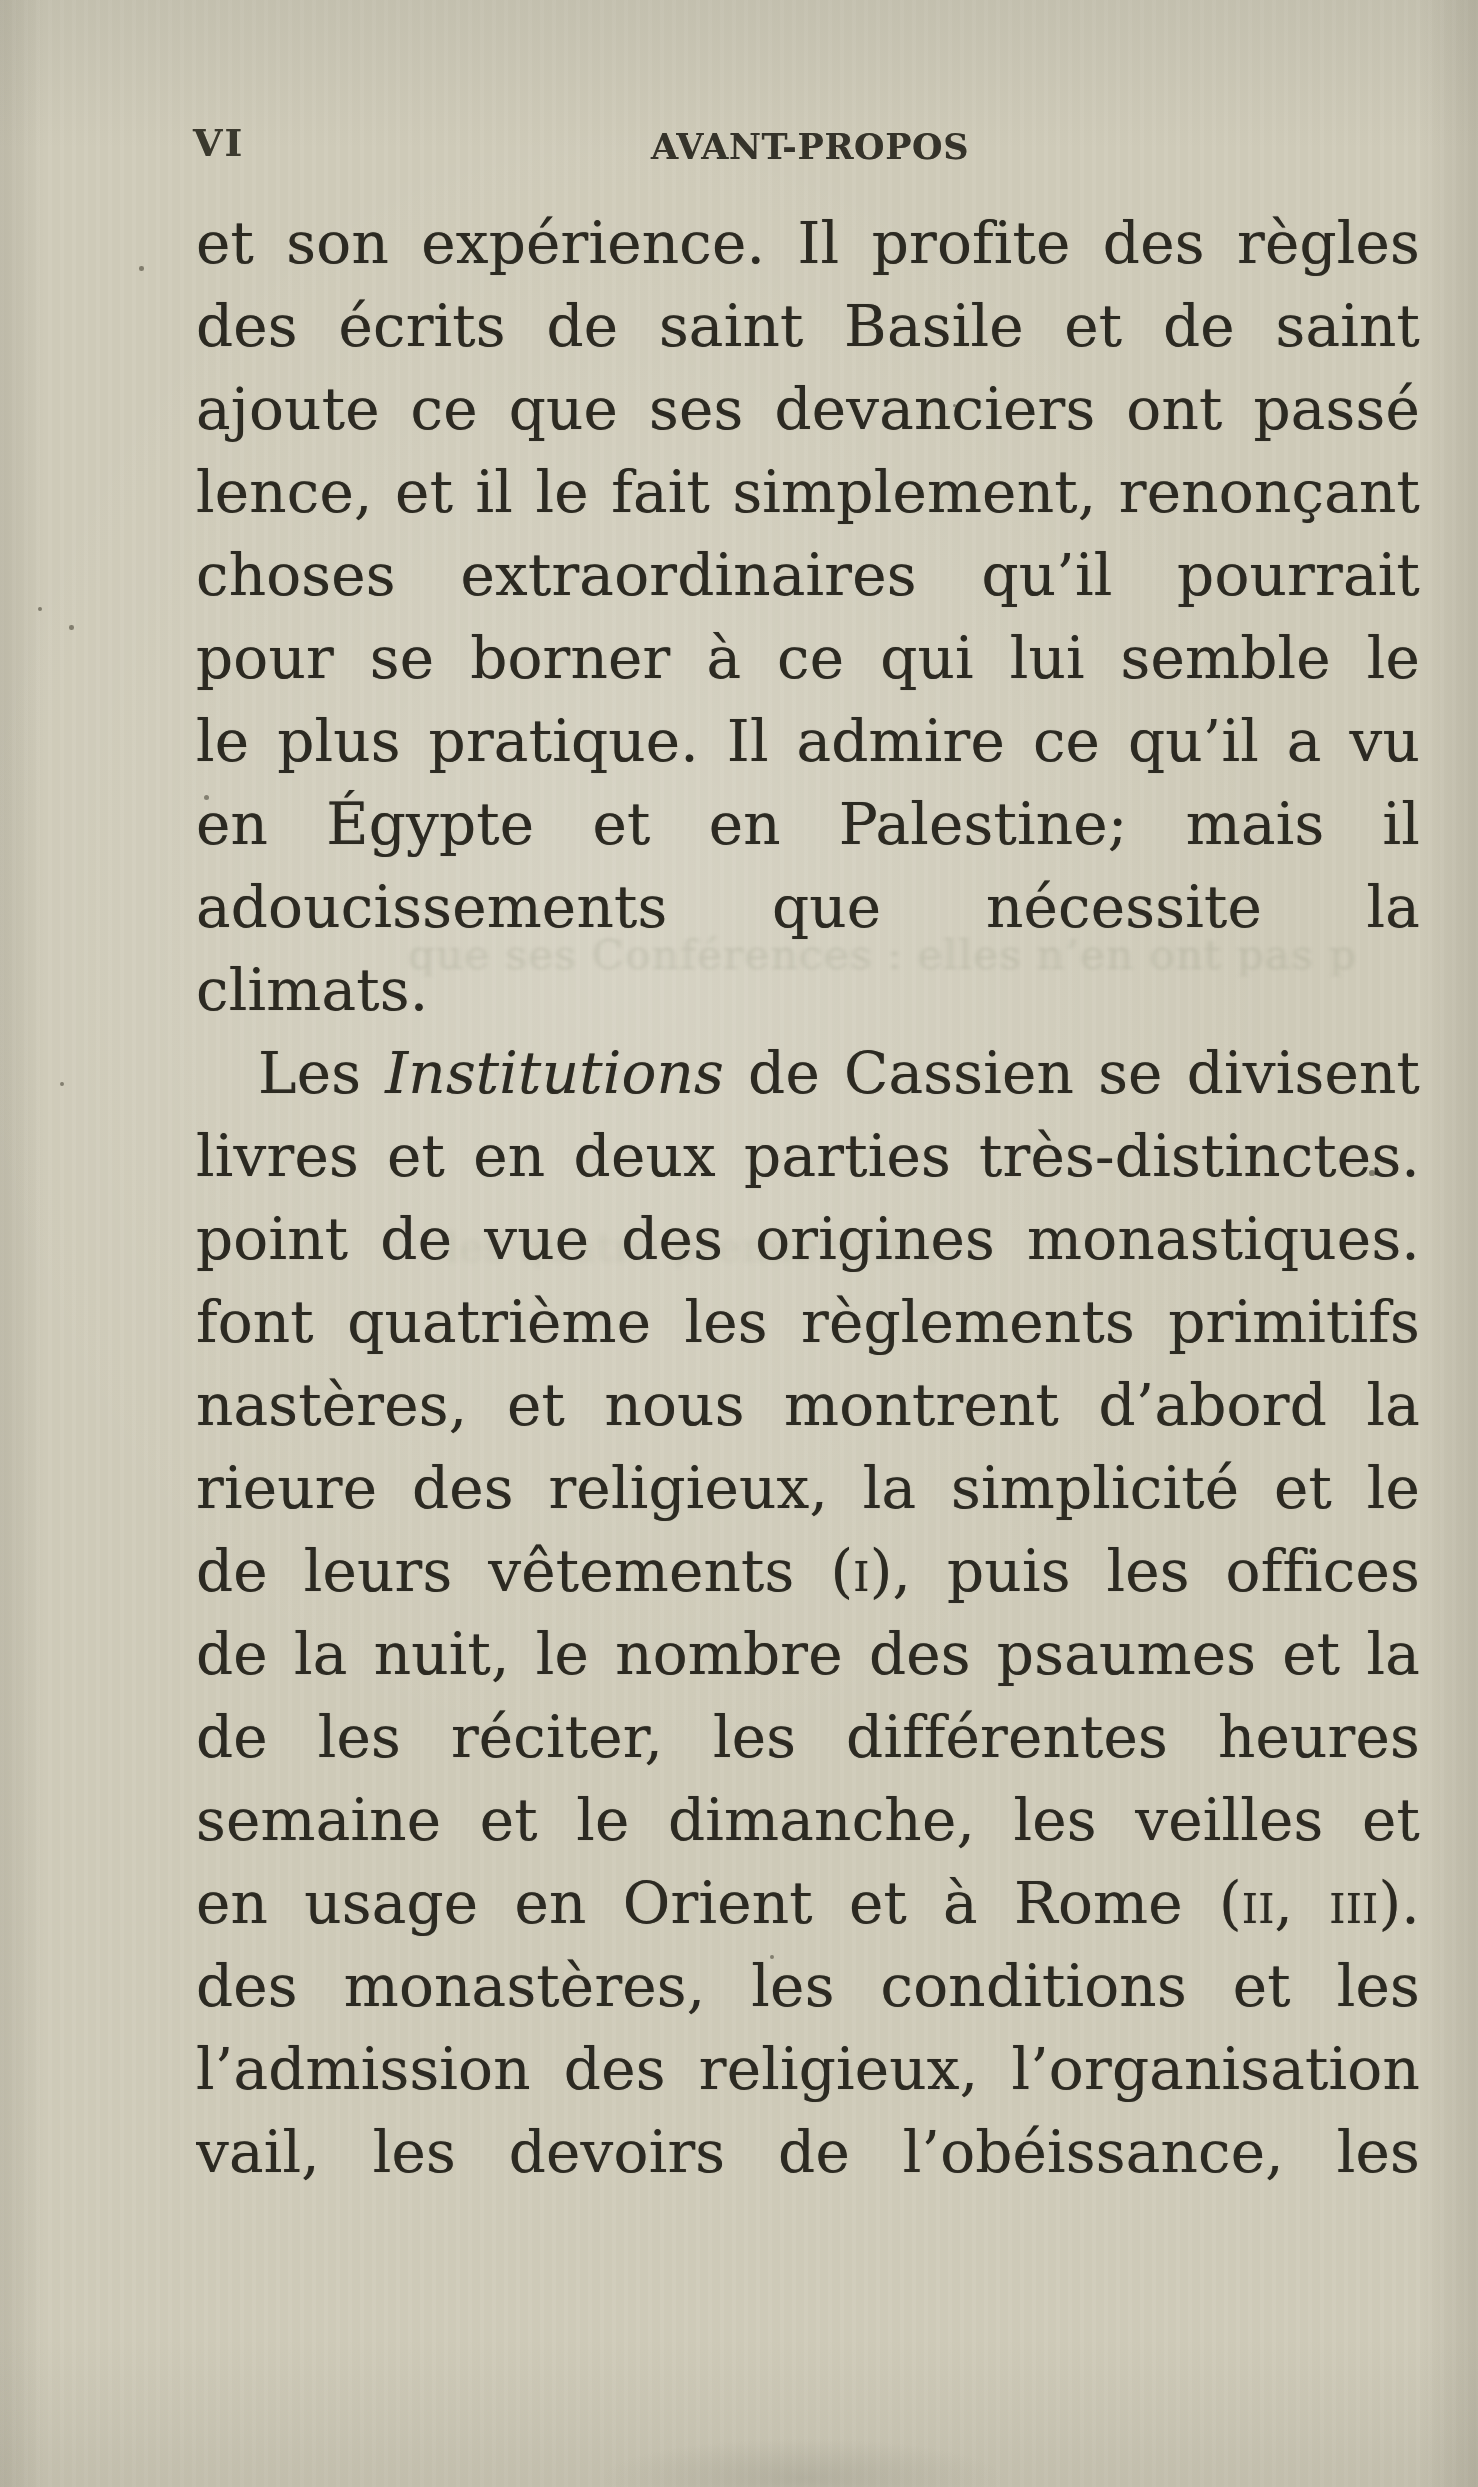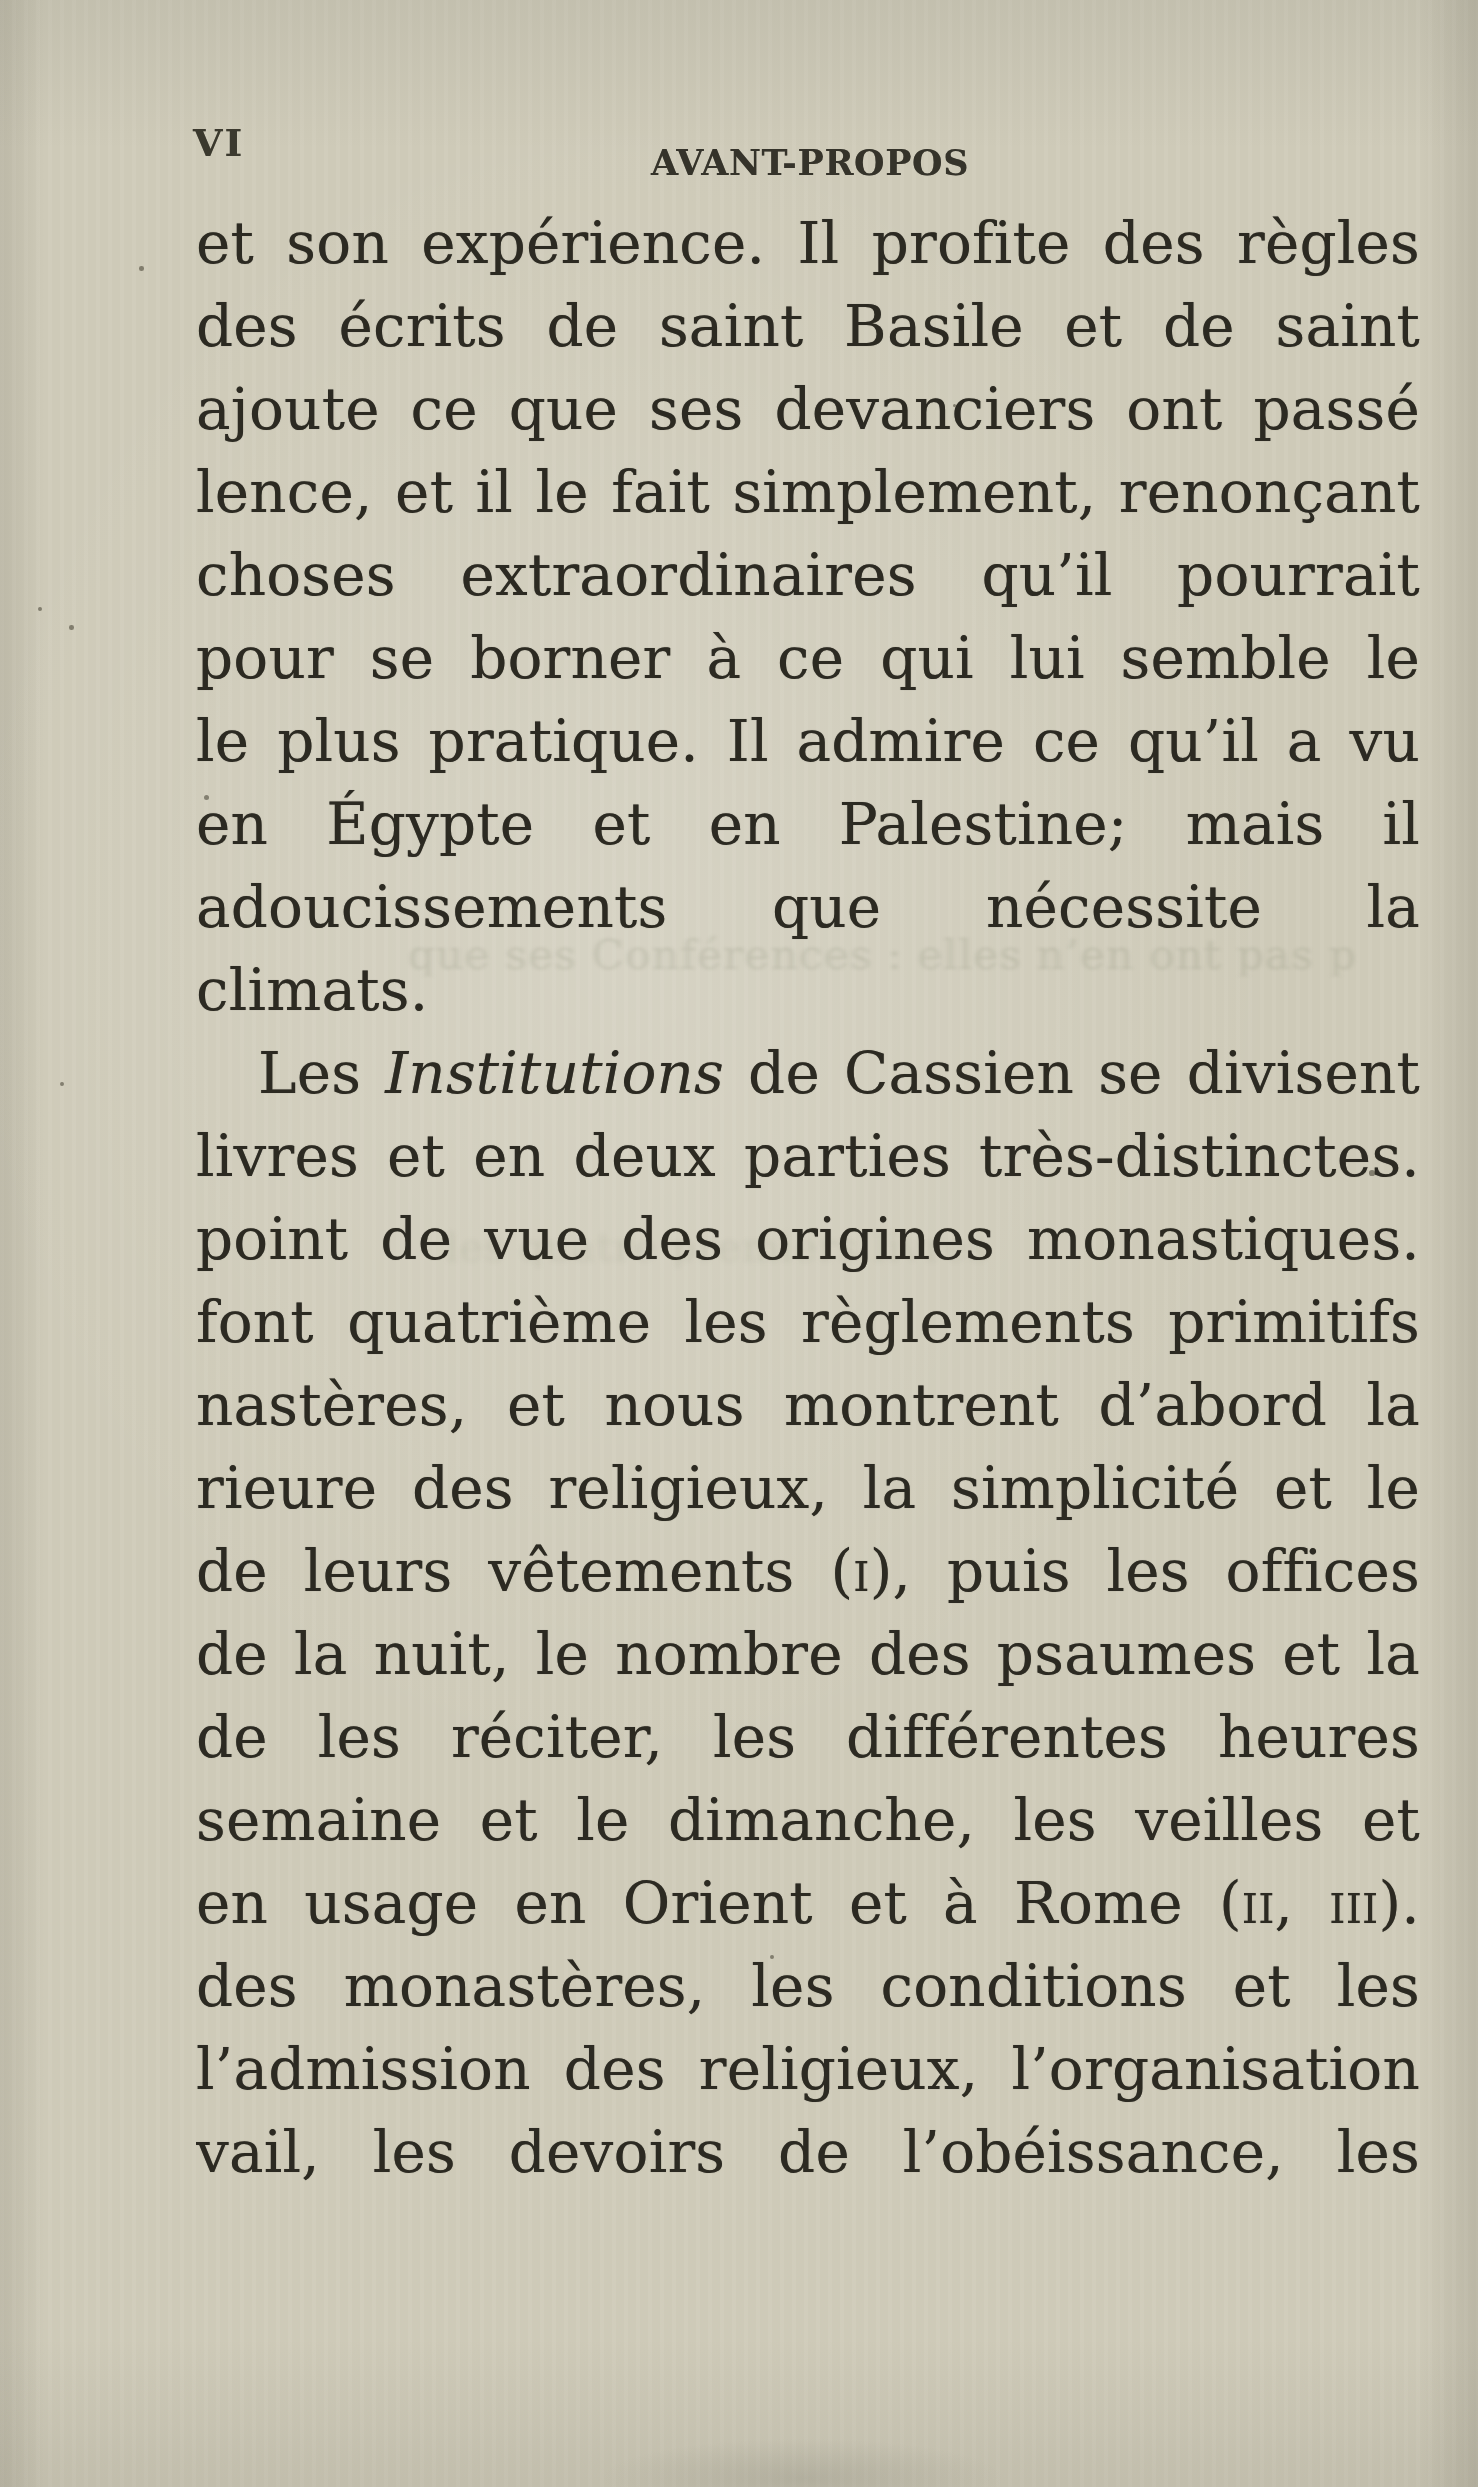--- a/index.html
+++ b/index.html
@@ -21,21 +21,20 @@
     position:absolute; left:193px; top:124px;
     font-size:38px; line-height:1; letter-spacing:1.9px;
     color:#3b392e; font-weight:bold;
     text-shadow:0 0 0.6px rgba(59,57,46,.45);
   }
   .runtitle{
     position:absolute; left:810px; top:129px; transform:translateX(-50%);
     font-size:35px; line-height:1; letter-spacing:0.6px;
     color:#35332a; font-weight:bold; white-space:nowrap;
     text-shadow:0 0 0.6px rgba(53,51,42,.45);
-    margin-top:16px;
   }
   
   .body-text{
     position:absolute; left:196px; top:202px; width:1224px;
   }
   .line{
     height:83px; line-height:83px; font-size:58px;
     text-align:justify; text-align-last:justify;
     word-spacing:0.06em; letter-spacing:0.2px;
     overflow:hidden;

